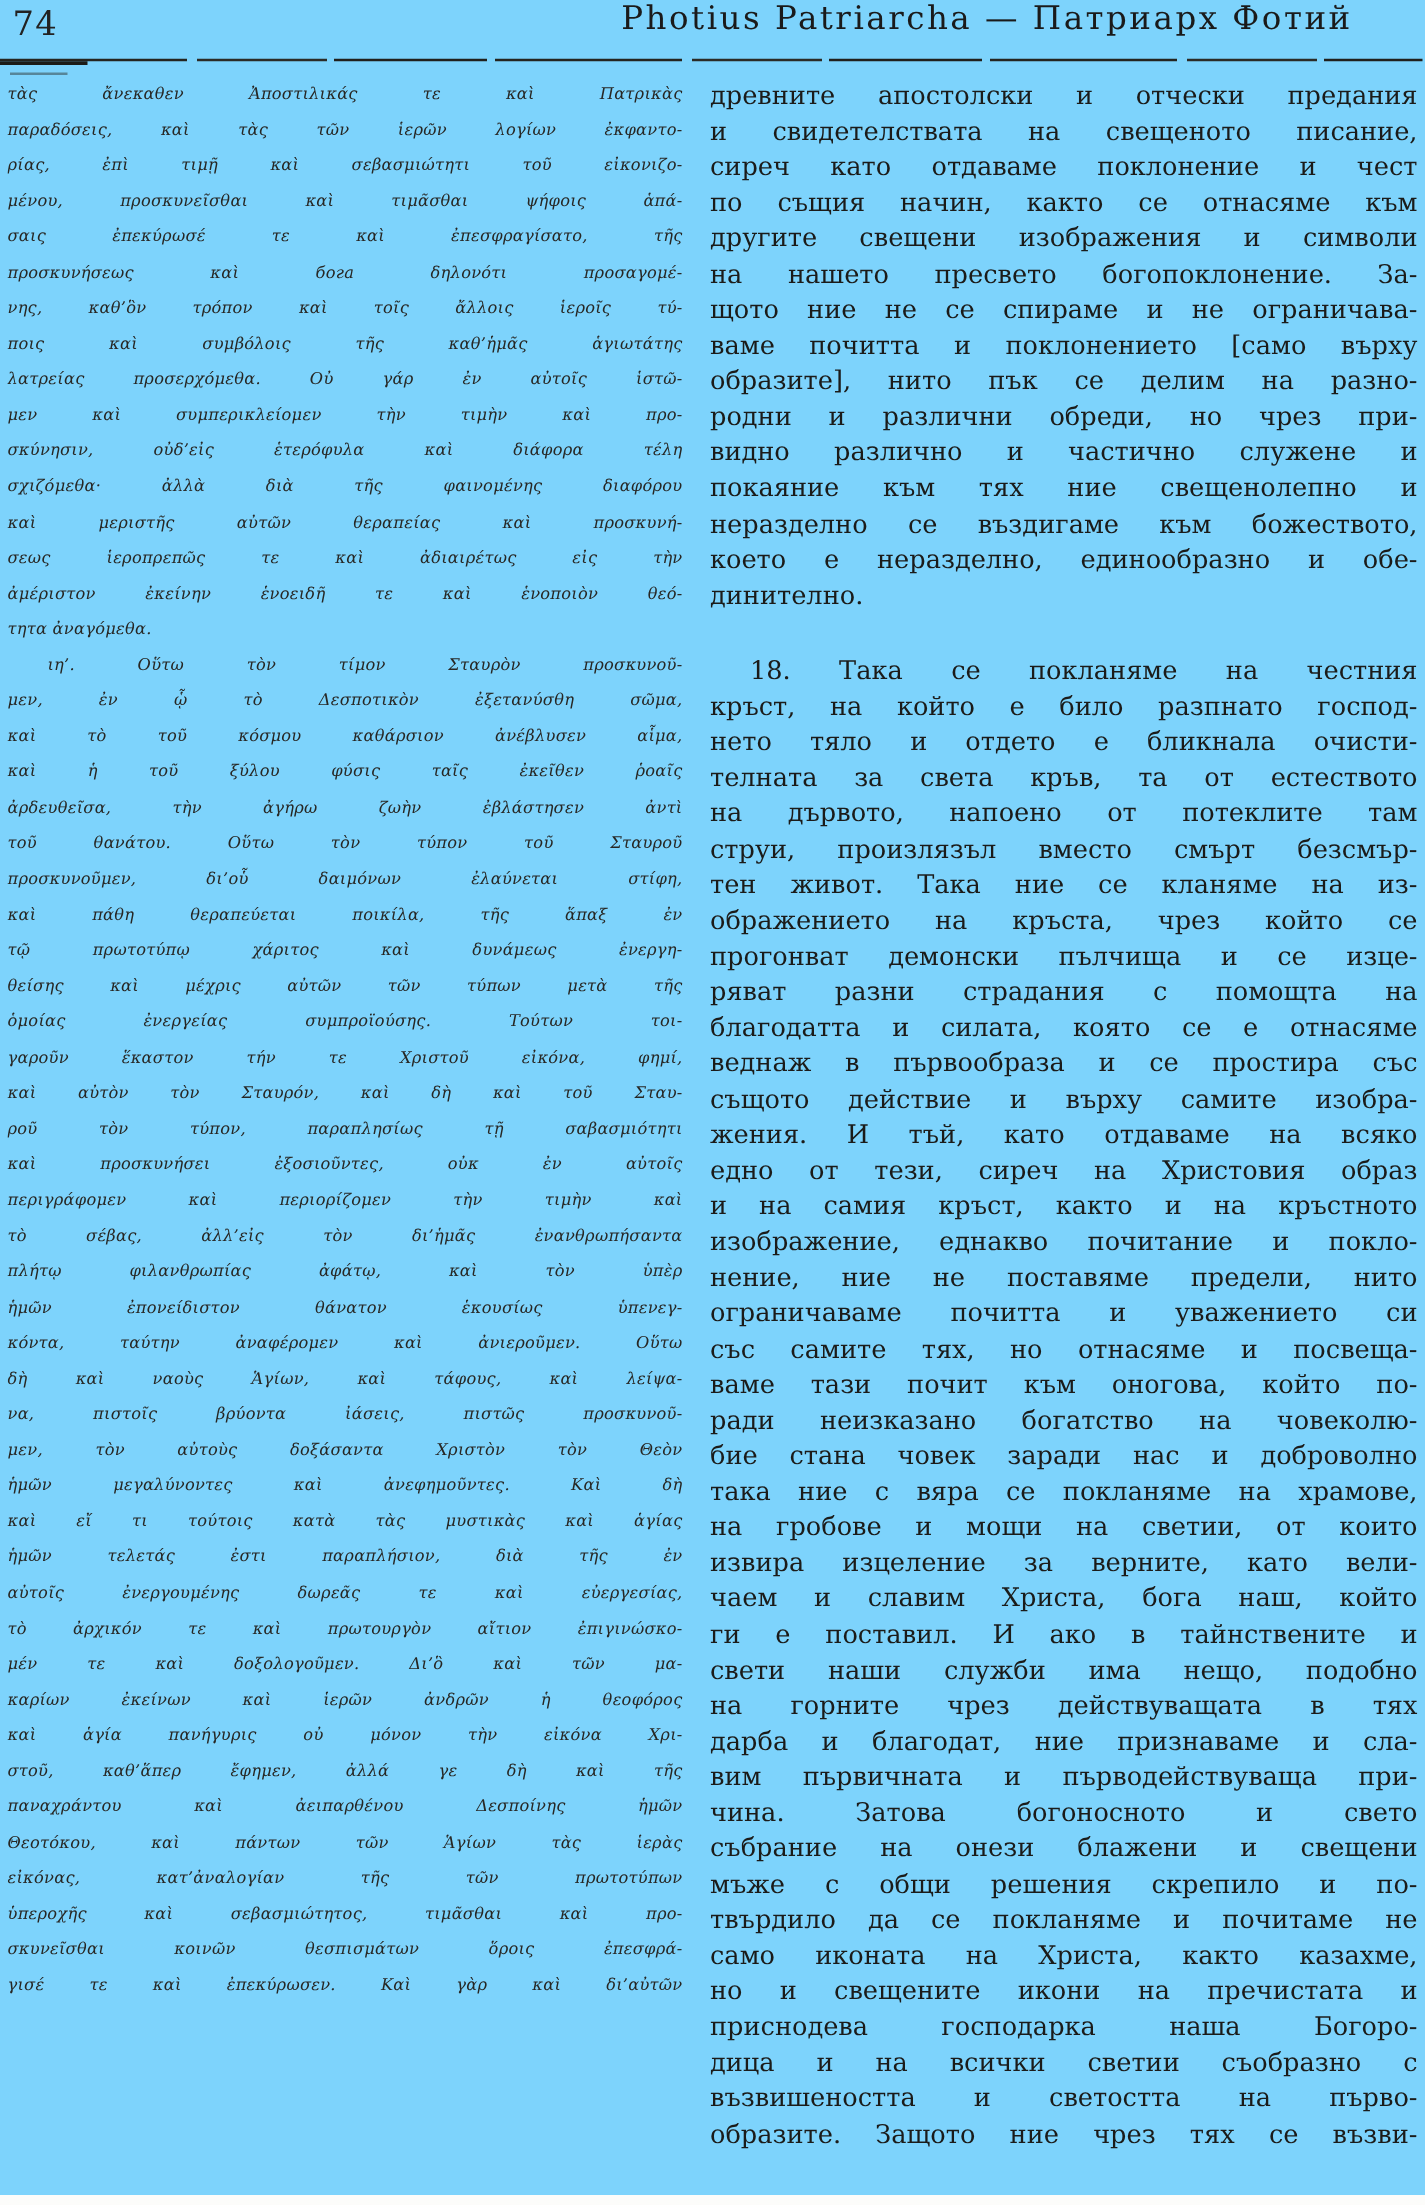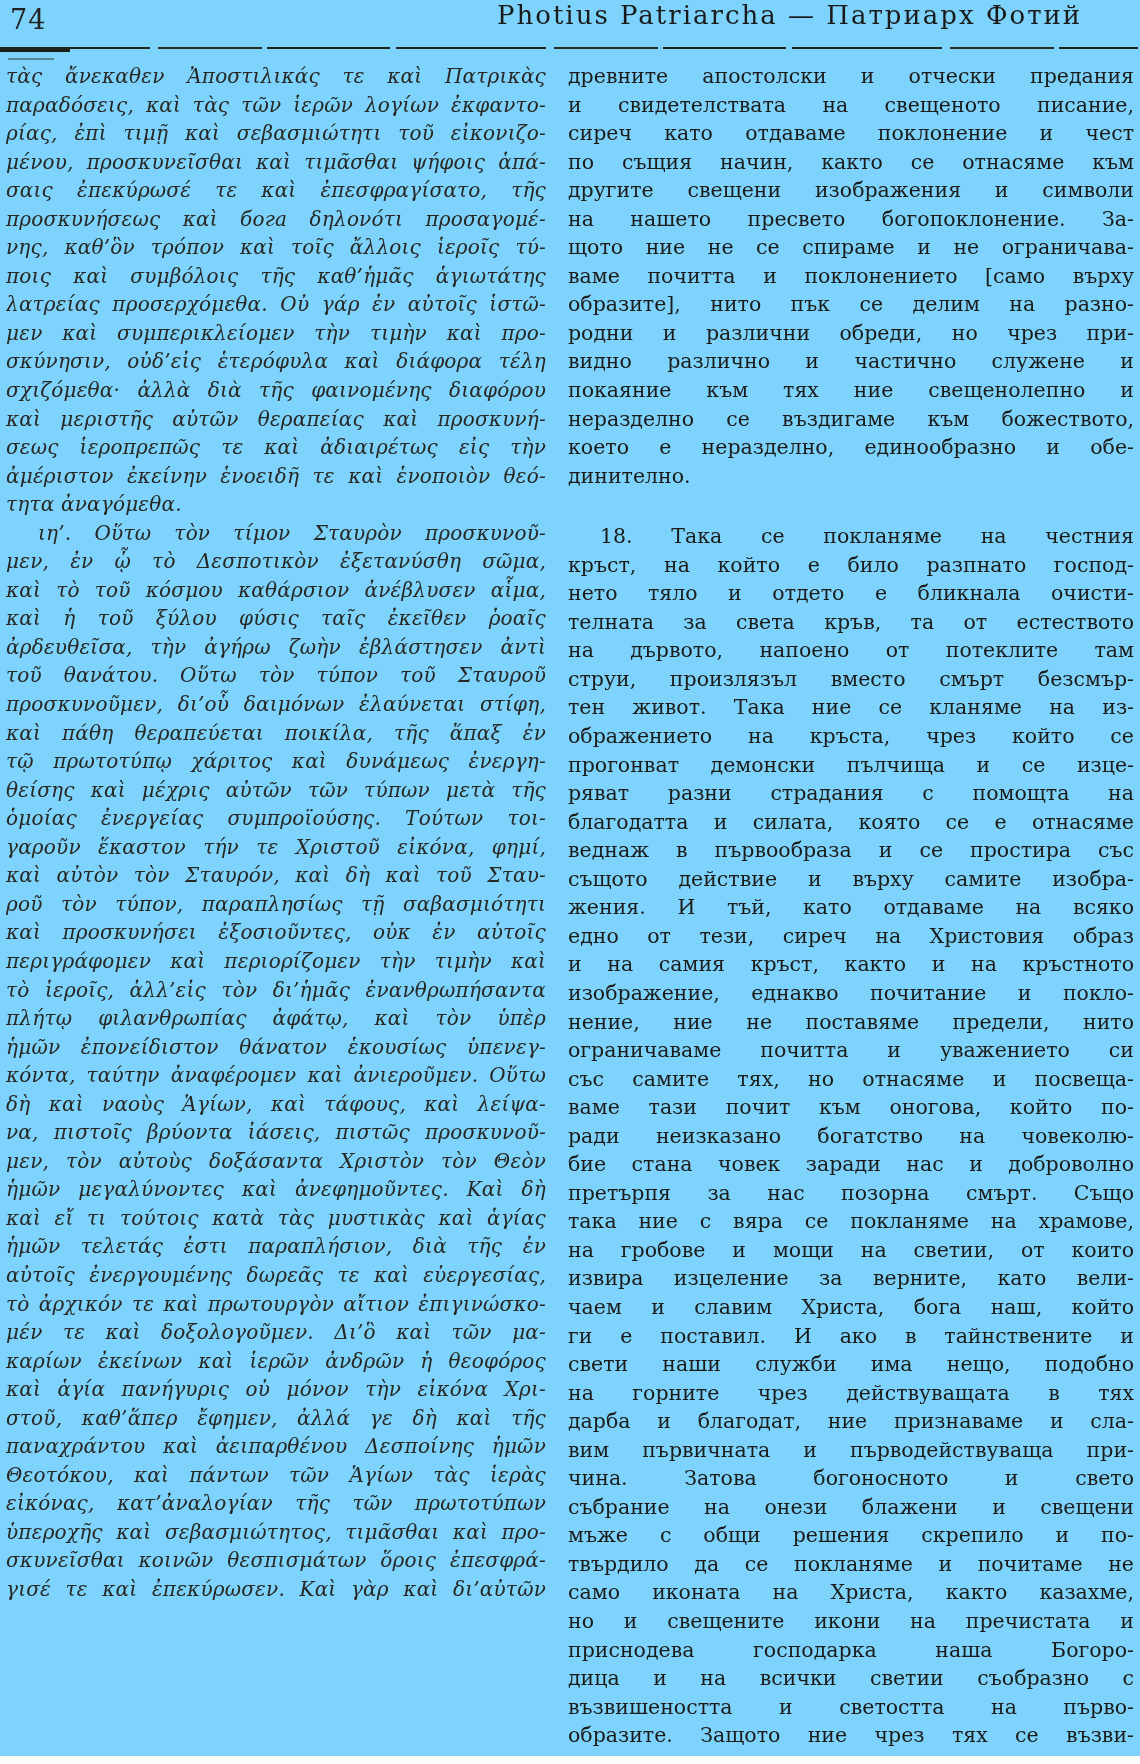--- a/index.html
+++ b/index.html
@@ -78,21 +78,21 @@
     width: 1128px;
     display: flex;
     gap: 22px;
   }
   .col {
     box-sizing: border-box;
   }
   .col-left {
     width: 540px;
     font-style: italic;
-    font-size: 20px;
+    font-size: 13px;
     color: #272724;
     letter-spacing: 0.2px;
   }
   .col-right {
     width: 566px;
     font-size: 20.5px;
     color: #1b1b19;
   }
   .para { margin: 0; }
   .para.gap { margin-top: 32px; }
@@ -148,21 +148,21 @@
           <div class="line">προσκυνοῦμεν, δι’οὗ δαιμόνων ἐλαύνεται στίφη,</div>
           <div class="line">καὶ πάθη θεραπεύεται ποικίλα, τῆς ἅπαξ ἐν</div>
           <div class="line">τῷ πρωτοτύπῳ χάριτος καὶ δυνάμεως ἐνεργη-</div>
           <div class="line">θείσης καὶ μέχρις αὐτῶν τῶν τύπων μετὰ τῆς</div>
           <div class="line">ὁμοίας ἐνεργείας συμπροϊούσης. Τούτων τοι-</div>
           <div class="line">γαροῦν ἕκαστον τήν τε Χριστοῦ εἰκόνα, φημί,</div>
           <div class="line">καὶ αὐτὸν τὸν Σταυρόν, καὶ δὴ καὶ τοῦ Σταυ-</div>
           <div class="line">ροῦ τὸν τύπον, παραπλησίως τῇ σαβασμιότητι</div>
           <div class="line">καὶ προσκυνήσει ἐξοσιοῦντες, οὐκ ἐν αὐτοῖς</div>
           <div class="line">περιγράφομεν καὶ περιορίζομεν τὴν τιμὴν καὶ</div>
-          <div class="line">τὸ ἱεροῖς, ἀλλ’εἰς τὸν δι’ἡμᾶς ἐνανθρωπήσαντα</div>
+          <div class="line">τὸ σέβας, ἀλλ’εἰς τὸν δι’ἡμᾶς ἐνανθρωπήσαντα</div>
           <div class="line">πλήτῳ φιλανθρωπίας ἀφάτῳ, καὶ τὸν ὑπὲρ</div>
           <div class="line">ἡμῶν ἐπονείδιστον θάνατον ἑκουσίως ὑπενεγ-</div>
           <div class="line">κόντα, ταύτην ἀναφέρομεν καὶ ἀνιεροῦμεν. Οὕτω</div>
           <div class="line">δὴ καὶ ναοὺς Ἁγίων, καὶ τάφους, καὶ λείψα-</div>
           <div class="line">να, πιστοῖς βρύοντα ἰάσεις, πιστῶς προσκυνοῦ-</div>
           <div class="line">μεν, τὸν αὐτοὺς δοξάσαντα Χριστὸν τὸν Θεὸν</div>
           <div class="line">ἡμῶν μεγαλύνοντες καὶ ἀνεφημοῦντες. Καὶ δὴ</div>
           <div class="line">καὶ εἴ τι τούτοις κατὰ τὰς μυστικὰς καὶ ἁγίας</div>
           <div class="line">ἡμῶν τελετάς ἐστι παραπλήσιον, διὰ τῆς ἐν</div>
           <div class="line">αὐτοῖς ἐνεργουμένης δωρεᾶς τε καὶ εὐεργεσίας,</div>
@@ -214,21 +214,20 @@
           <div class="line">жения. И тъй, като отдаваме на всяко</div>
           <div class="line">едно от тези, сиреч на Христовия образ</div>
           <div class="line">и на самия кръст, както и на кръстното</div>
           <div class="line">изображение, еднакво почитание и покло-</div>
           <div class="line">нение, ние не поставяме предели, нито</div>
           <div class="line">ограничаваме почитта и уважението си</div>
           <div class="line">със самите тях, но отнасяме и посвеща-</div>
           <div class="line">ваме тази почит към оногова, който по-</div>
           <div class="line">ради неизказано богатство на човеколю-</div>
           <div class="line">бие стана човек заради нас и доброволно</div>
-          <div class="line">претърпя за нас позорна смърт. Също</div>
           <div class="line">така ние с вяра се покланяме на храмове,</div>
           <div class="line">на гробове и мощи на светии, от които</div>
           <div class="line">извира изцеление за верните, като вели-</div>
           <div class="line">чаем и славим Христа, бога наш, който</div>
           <div class="line">ги е поставил. И ако в тайнствените и</div>
           <div class="line">свети наши служби има нещо, подобно</div>
           <div class="line">на горните чрез действуващата в тях</div>
           <div class="line">дарба и благодат, ние признаваме и сла-</div>
           <div class="line">вим първичната и първодействуваща при-</div>
           <div class="line">чина. Затова богоносното и свето</div>

